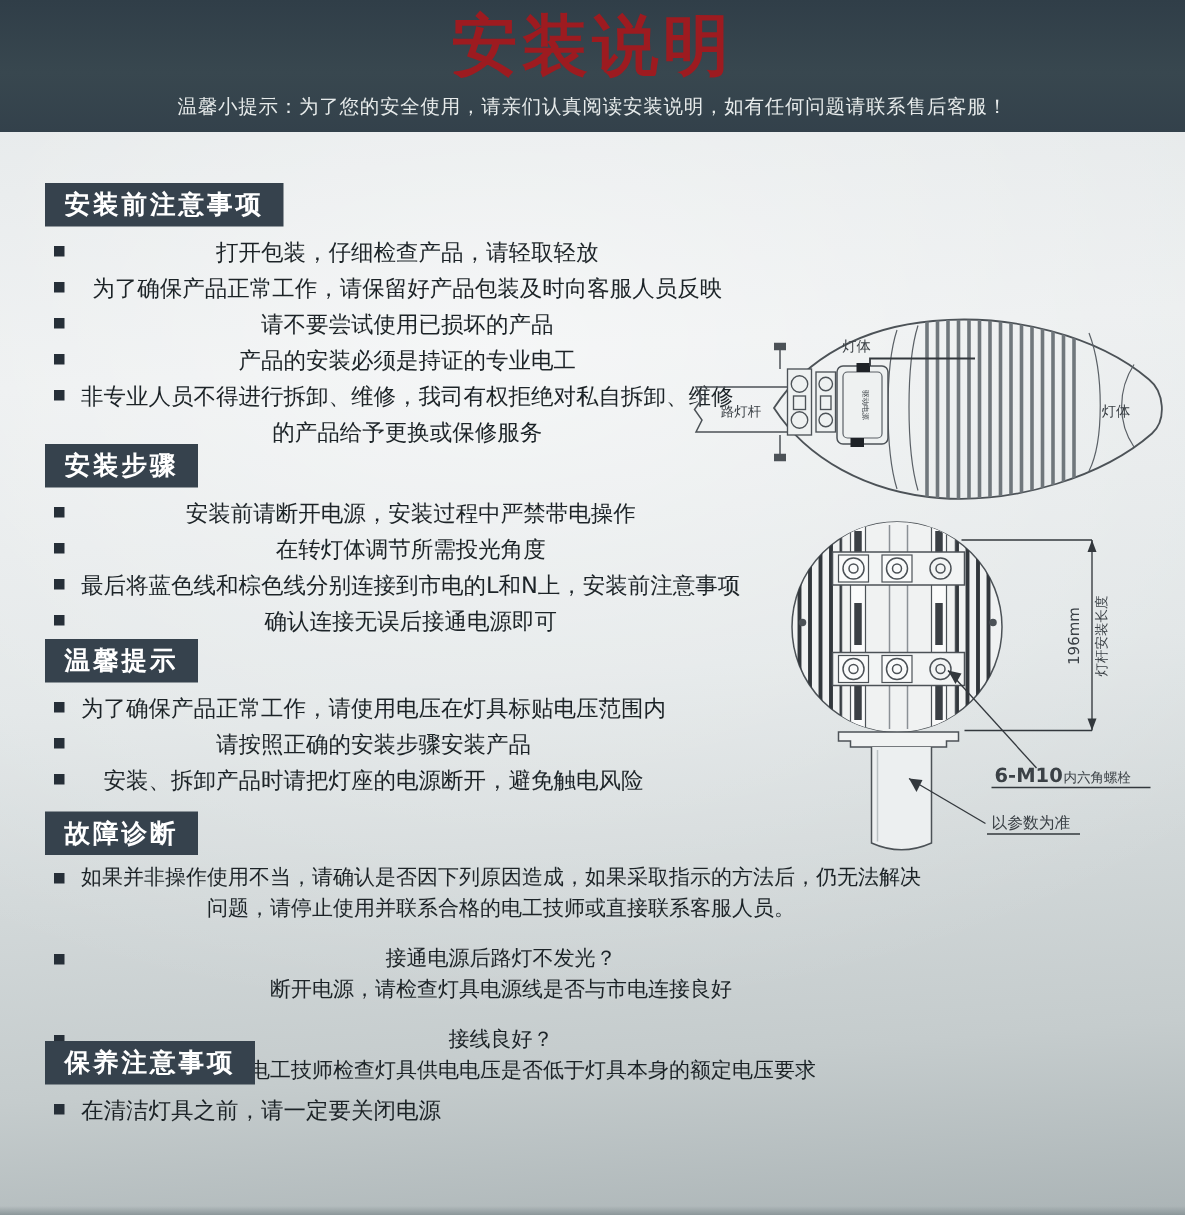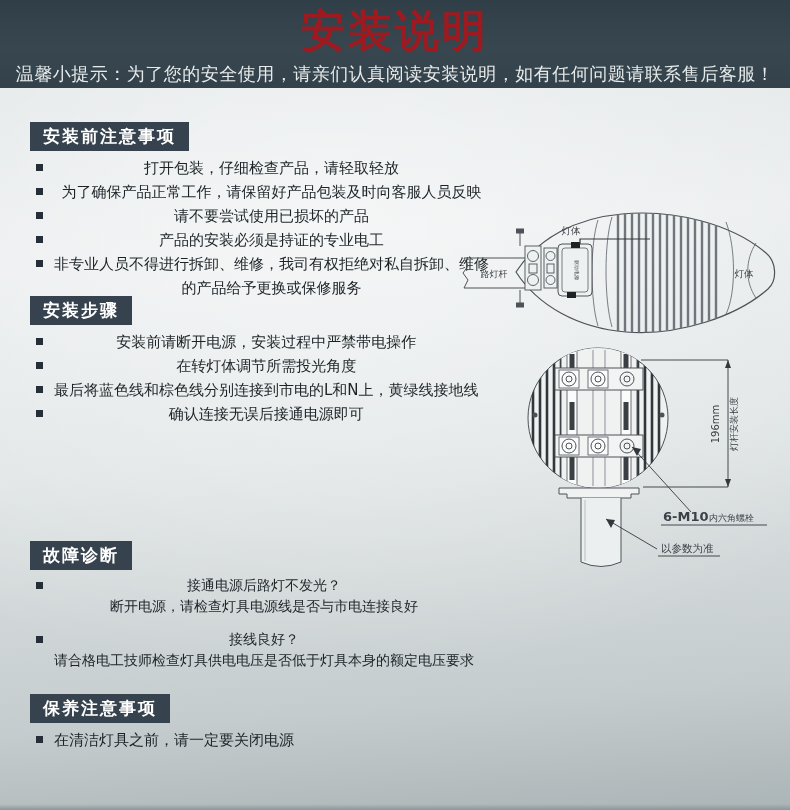--- a/index.html
+++ b/index.html
@@ -6,21 +6,21 @@
   body{width:790px;height:810px;overflow:hidden;font-family:"DejaVu Sans","Liberation Sans",sans-serif;}
   .page{position:relative;width:790px;height:810px;
     background:
       radial-gradient(140% 90% at 42% 28%, rgba(255,255,255,0.55), rgba(255,255,255,0) 62%),
       linear-gradient(176deg,#dde2e3 0%,#e9eced 30%,#dfe4e5 55%,#c5cccd 85%,#abb4b6 100%);
   }
   .header{position:absolute;top:0;left:0;width:790px;height:88px;
     background:linear-gradient(180deg,#303e48 0%,#38474f 55%,#33414b 100%);}
   .page-title{margin:0;padding-top:6px;text-align:center;font-size:44px;line-height:1.15;
     font-weight:bold;color:#9d1b20;letter-spacing:3px;}
-  .subtitle{margin:5px 0 0;text-align:center;font-size:18px;color:#e7ebeb;letter-spacing:0.5px;}
+  .subtitle{margin:5px 0 0;text-align:center;font-size:13px;color:#e7ebeb;letter-spacing:0.5px;}
   .content{position:absolute;top:104px;left:0;width:790px;height:518px;}
   .bottom-edge{position:absolute;left:0;bottom:0;width:790px;height:6px;
     background:linear-gradient(180deg,rgba(170,180,182,0),#8c979a);}
   .sec{position:absolute;left:30px;}
   .sec-label{display:inline-block;background:#36424d;color:#ffffff;font-size:17px;
     font-weight:bold;padding:3px 13px;letter-spacing:2px;}
   ul.bullets{list-style:none;margin:5px 0 0;padding:0;text-align:center;}
   ul.bullets li{position:relative;padding-left:24px;font-size:15px;line-height:24px;
     color:#1c2327;white-space:nowrap;}
   ul.bullets li::before{content:"";position:absolute;left:6px;top:8px;width:7px;height:7px;
@@ -51,29 +51,38 @@
           <li>产品的安装必须是持证的专业电工</li>
           <li>非专业人员不得进行拆卸、维修，我司有权拒绝对私自拆卸、维修<br>的产品给予更换或保修服务</li>
         </ul>
     </div>
 
     <div class="sec" style="top:192px">
       <div class="sec-label">安装步骤</div>
       <ul class="bullets">
           <li>安装前请断开电源，安装过程中严禁带电操作</li>
           <li>在转灯体调节所需投光角度</li>
-          <li>最后将蓝色线和棕色线分别连接到市电的L和N上，黄绿线接地线</li>
+          <li>最后将蓝色线和棕色线分别连接到市电的L和N上，安装前注意事项</li>
           <li>确认连接无误后接通电源即可</li>
         </ul>
     </div>
 
+    <div class="sec" style="top:322px">
+      <div class="sec-label">温馨提示</div>
+      <ul class="bullets">
+          <li>为了确保产品正常工作，请使用电压在灯具标贴电压范围内</li>
+          <li>请按照正确的安装步骤安装产品</li>
+          <li>安装、拆卸产品时请把灯座的电源断开，避免触电风险</li>
+        </ul>
+    </div>
 
     <div class="sec sec-diag" style="top:437px">
       <div class="sec-label">故障诊断</div>
       <ul class="bullets">
+          <li>如果并非操作使用不当，请确认是否因下列原因造成，如果采取指示的方法后，仍无法解决<br>问题，请停止使用并联系合格的电工技师或直接联系客服人员。</li>
           <li>接通电源后路灯不发光？<br>断开电源，请检查灯具电源线是否与市电连接良好</li>
           <li>接线良好？<br>请合格电工技师检查灯具供电电压是否低于灯具本身的额定电压要求</li>
         </ul>
     </div>
 
     <div class="sec" style="top:590px">
       <div class="sec-label">保养注意事项</div>
       <ul class="bullets">
           <li>在清洁灯具之前，请一定要关闭电源</li>
         </ul>

